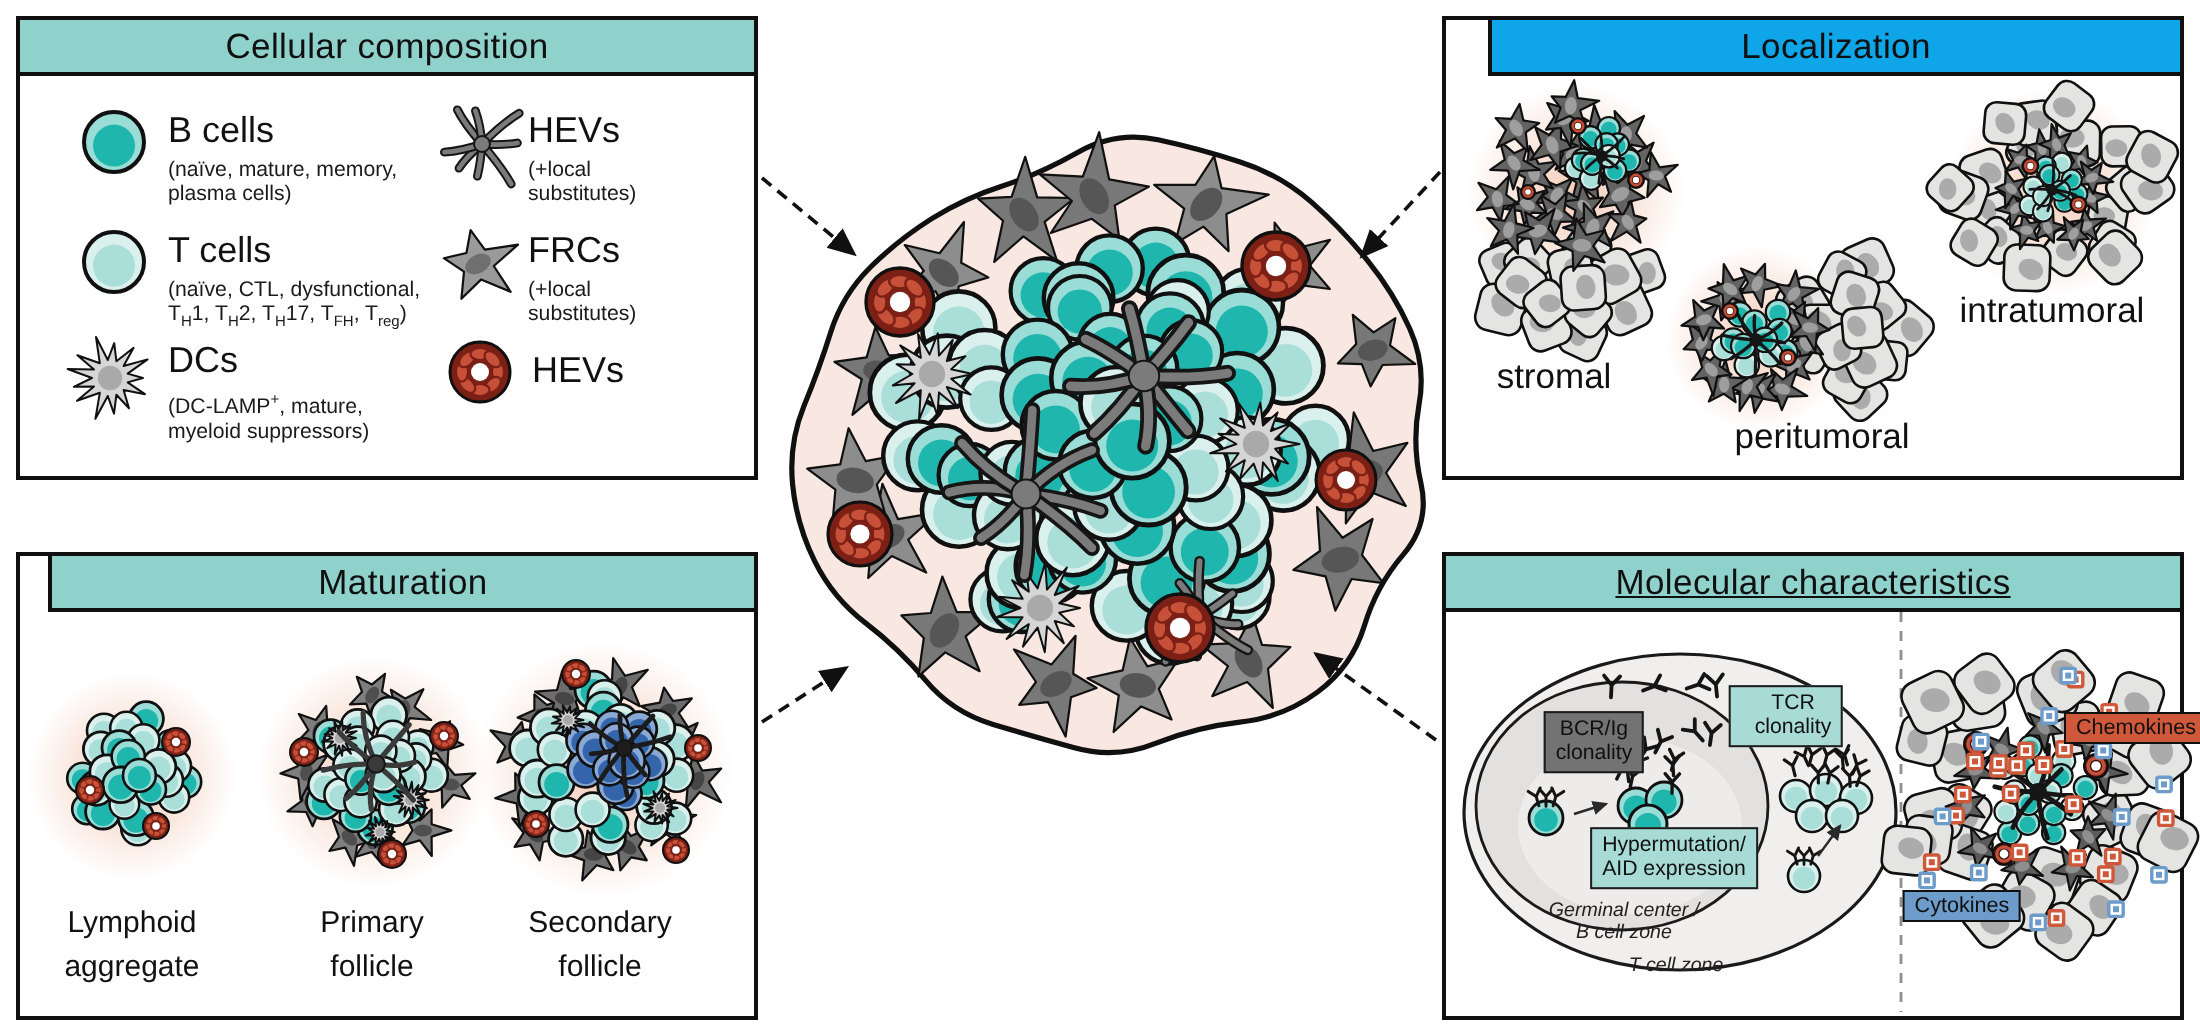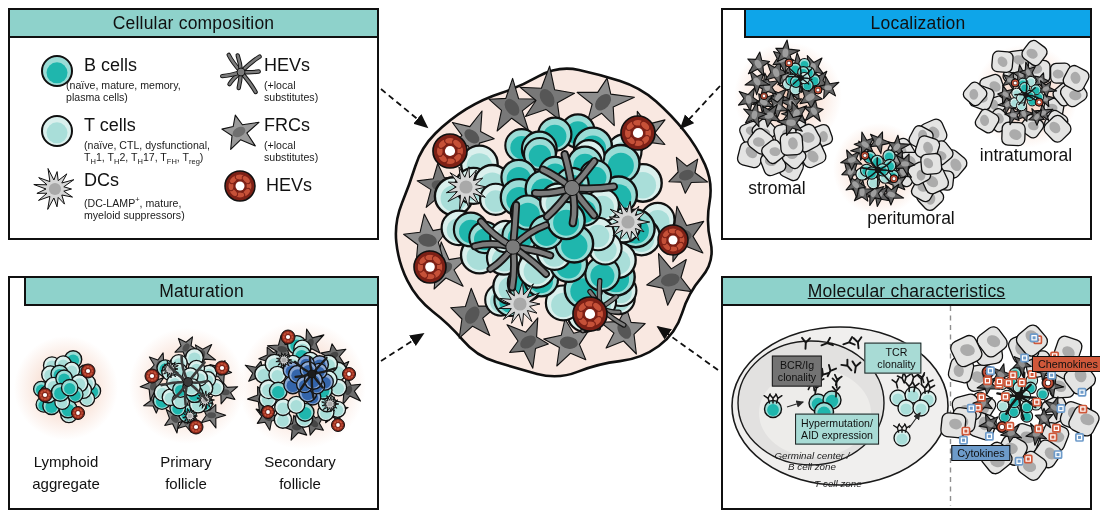--- a/index.html
+++ b/index.html
@@ -1315,21 +1315,21 @@
           <ellipse cx="240.0" cy="177.0" rx="4.8" ry="3.0" fill="#c65138" stroke="#7c2016" stroke-width="1.1" transform="rotate(360 240.0 177.0)"></ellipse>
           <ellipse cx="246.3" cy="179.6" rx="4.8" ry="3.0" fill="#c65138" stroke="#7c2016" stroke-width="1.1" transform="rotate(405 246.3 179.6)"></ellipse>
           <circle cx="240" cy="186" r="4.5" fill="#ffffff"></circle>
         </g>
       </g>
     </svg>
 
   <div class="labels">
 
     <div class="lbl legend-name" style="left:84px;top:56px">B cells</div>
-    <div class="lbl legend-desc" style="left:66px;top:79px">(naïve, mature, memory,<br>plasma cells)</div>
+    <div class="lbl legend-desc" style="left:84px;top:79px">(naïve, mature, memory,<br>plasma cells)</div>
     <div class="lbl legend-name" style="left:84px;top:116px">T cells</div>
     <div class="lbl legend-desc" style="left:84px;top:139px">(naïve, CTL, dysfunctional,<br>T<sub>H</sub>1, T<sub>H</sub>2, T<sub>H</sub>17, T<sub>FH</sub>, T<sub>reg</sub>)</div>
     <div class="lbl legend-name" style="left:84px;top:171px">DCs</div>
     <div class="lbl legend-desc" style="left:84px;top:194px">(DC-LAMP<sup>+</sup>, mature,<br>myeloid suppressors)</div>
     <div class="lbl legend-name" style="left:264px;top:56px">HEVs</div>
     <div class="lbl legend-desc" style="left:264px;top:79px">(+local<br>substitutes)</div>
     <div class="lbl legend-name" style="left:264px;top:116px">FRCs</div>
     <div class="lbl legend-desc" style="left:264px;top:139px">(+local<br>substitutes)</div>
     <div class="lbl legend-name" style="left:266px;top:176px">HEVs</div>
 

